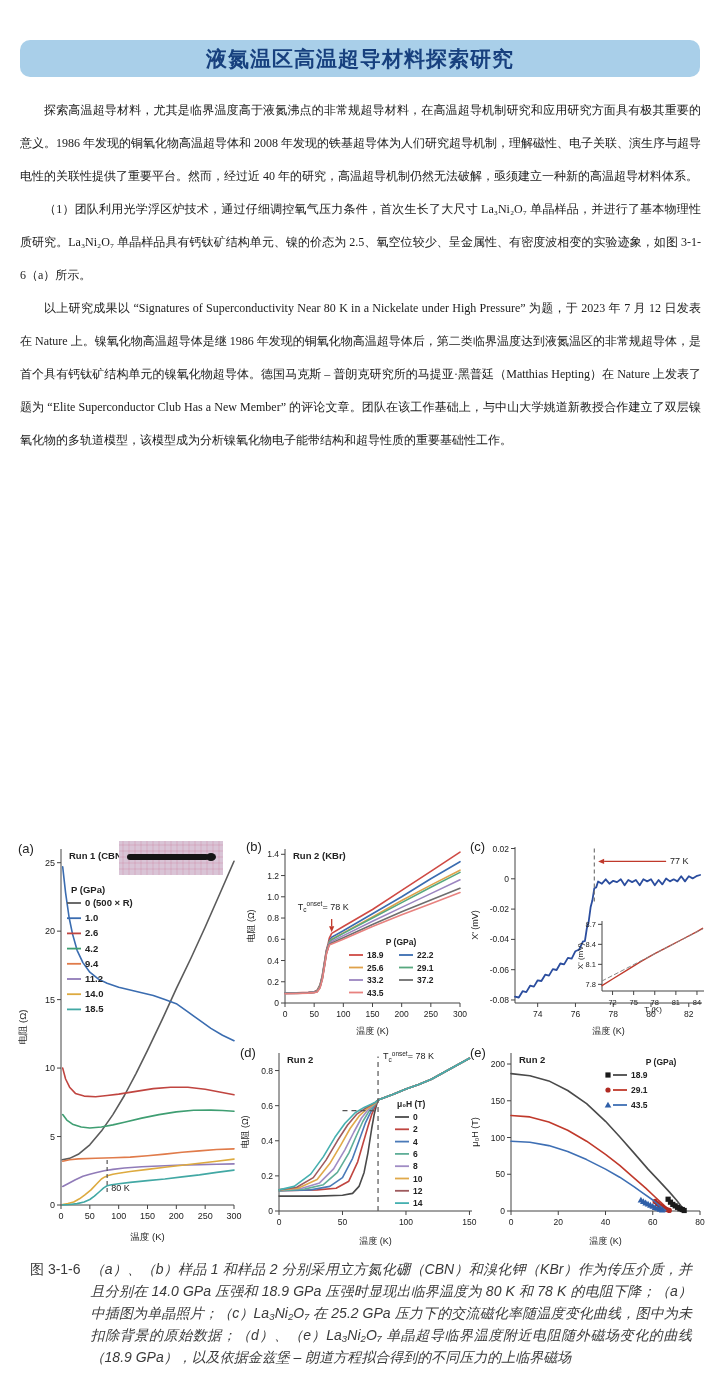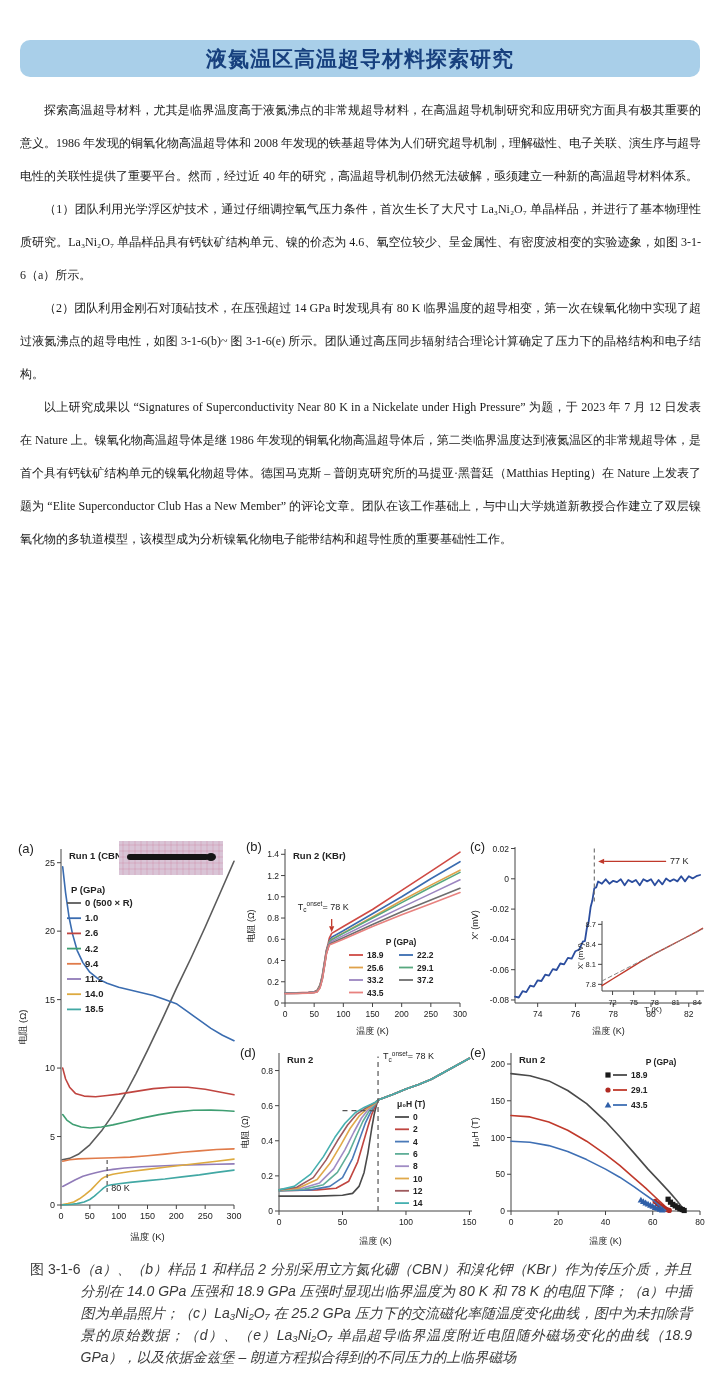--- a/index.html
+++ b/index.html
@@ -9,39 +9,38 @@
           display:flex;align-items:center;justify-content:center;}
   .banner span{font-family:"Liberation Sans","DejaVu Sans",sans-serif;font-weight:bold;
                font-size:21px;letter-spacing:1px;}
   .body-text{position:absolute;left:20px;top:94px;width:681px;font-size:12px;
              line-height:33px;text-align:justify;}
   .body-text p{margin:0;text-indent:2em;}
   .figure{position:absolute;left:15px;top:833px;width:695px;height:420px;}
   .panel{position:absolute;}
   .panel svg{display:block;}
   svg text{font-family:"Liberation Sans","DejaVu Sans",sans-serif;fill:#222;}
-  .caption{position:absolute;left:30px;top:1258px;width:662px;display:flex;
+  .caption{position:absolute;left:30px;top:1258px;width:662px;display:flex;gap:10px;
            font-family:"Liberation Sans","DejaVu Sans",sans-serif;font-size:14px;
            line-height:22px;color:#3a3a3a;}
   .cap-label{flex:0 0 auto;white-space:nowrap;}
   .cap-text{flex:1;text-align:justify;font-style:italic;}
 </style>
 </head>
 <body>
 
 <div class="page">
 
   <div class="banner" style="background: rgb(169, 207, 233);">
     <span style="color: rgb(23, 64, 126);">液氮温区高温超导材料探索研究</span>
   </div>
 
   <div class="body-text">
     <p>探索高温超导材料，尤其是临界温度高于液氮沸点的非常规超导材料，在高温超导机制研究和应用研究方面具有极其重要的意义。1986 年发现的铜氧化物高温超导体和 2008 年发现的铁基超导体为人们研究超导机制，理解磁性、电子关联、演生序与超导电性的关联性提供了重要平台。然而，经过近 40 年的研究，高温超导机制仍然无法破解，亟须建立一种新的高温超导材料体系。</p>
-    <p>（1）团队利用光学浮区炉技术，通过仔细调控氧气压力条件，首次生长了大尺寸 La₃Ni₂O₇ 单晶样品，并进行了基本物理性质研究。La₃Ni₂O₇ 单晶样品具有钙钛矿结构单元、镍的价态为 4.6、氧空位较少、呈金属性、有密度波相变的实验迹象，如图 3-1-6（a）所示。</p>
-    <p>（2）团队利用金刚石对顶砧技术，在压强超过 14 GPa 时发现具有 80 K 临界温度的超导相变，第一次在镍氧化物中实现了超过液氮沸点的超导电性，如图 3-1-6(b)~ 图 3-1-6(e) 所示。团队通过高压同步辐射结合理论计算确定了压力下的晶格结构和电子结构。</p>
+    <p>（1）团队利用光学浮区炉技术，通过仔细调控氧气压力条件，首次生长了大尺寸 La₃Ni₂O₇ 单晶样品，并进行了基本物理性质研究。La₃Ni₂O₇ 单晶样品具有钙钛矿结构单元、镍的价态为 2.5、氧空位较少、呈金属性、有密度波相变的实验迹象，如图 3-1-6（a）所示。</p>
     <p>以上研究成果以 “Signatures of Superconductivity Near 80 K in a Nickelate under High Pressure” 为题，于 2023 年 7 月 12 日发表在 Nature 上。镍氧化物高温超导体是继 1986 年发现的铜氧化物高温超导体后，第二类临界温度达到液氮温区的非常规超导体，是首个具有钙钛矿结构单元的镍氧化物超导体。德国马克斯 – 普朗克研究所的马提亚·黑普廷（Matthias Hepting）在 Nature 上发表了题为 “Elite Superconductor Club Has a New Member” 的评论文章。团队在该工作基础上，与中山大学姚道新教授合作建立了双层镍氧化物的多轨道模型，该模型成为分析镍氧化物电子能带结构和超导性质的重要基础性工作。</p>
   </div>
 
   <div class="figure">
     <div class="panel" style="left:0;top:2px;">
       <svg width="228" height="410" viewBox="0 0 228 410">
           <g>
             <path d="M46,14 L46,370 L219,370" stroke="#444" fill="none" stroke-width="1"></path>
             <line x1="46" y1="370" x2="46" y2="374" stroke="#444" stroke-width="1"></line>
             <text x="46" y="384" text-anchor="middle" font-size="9">0</text>

